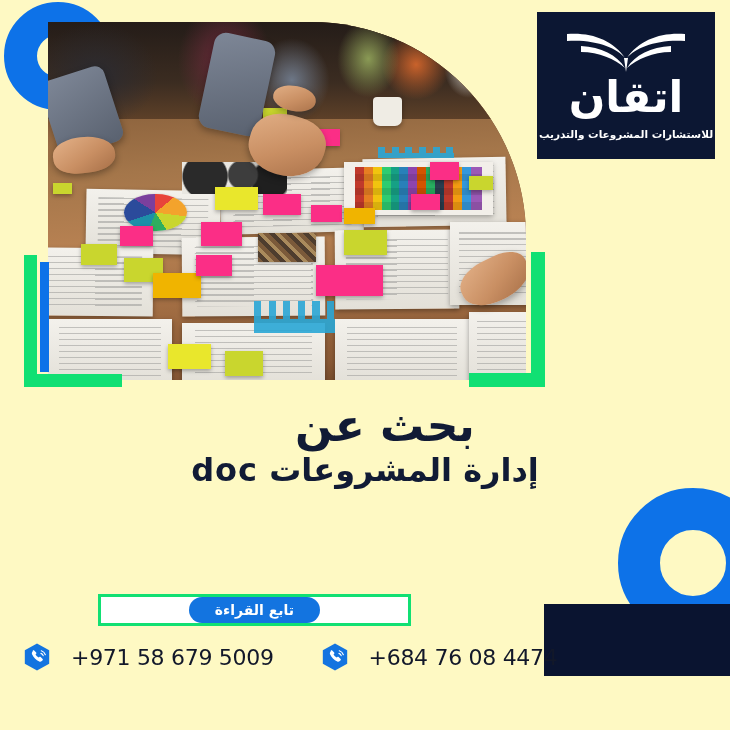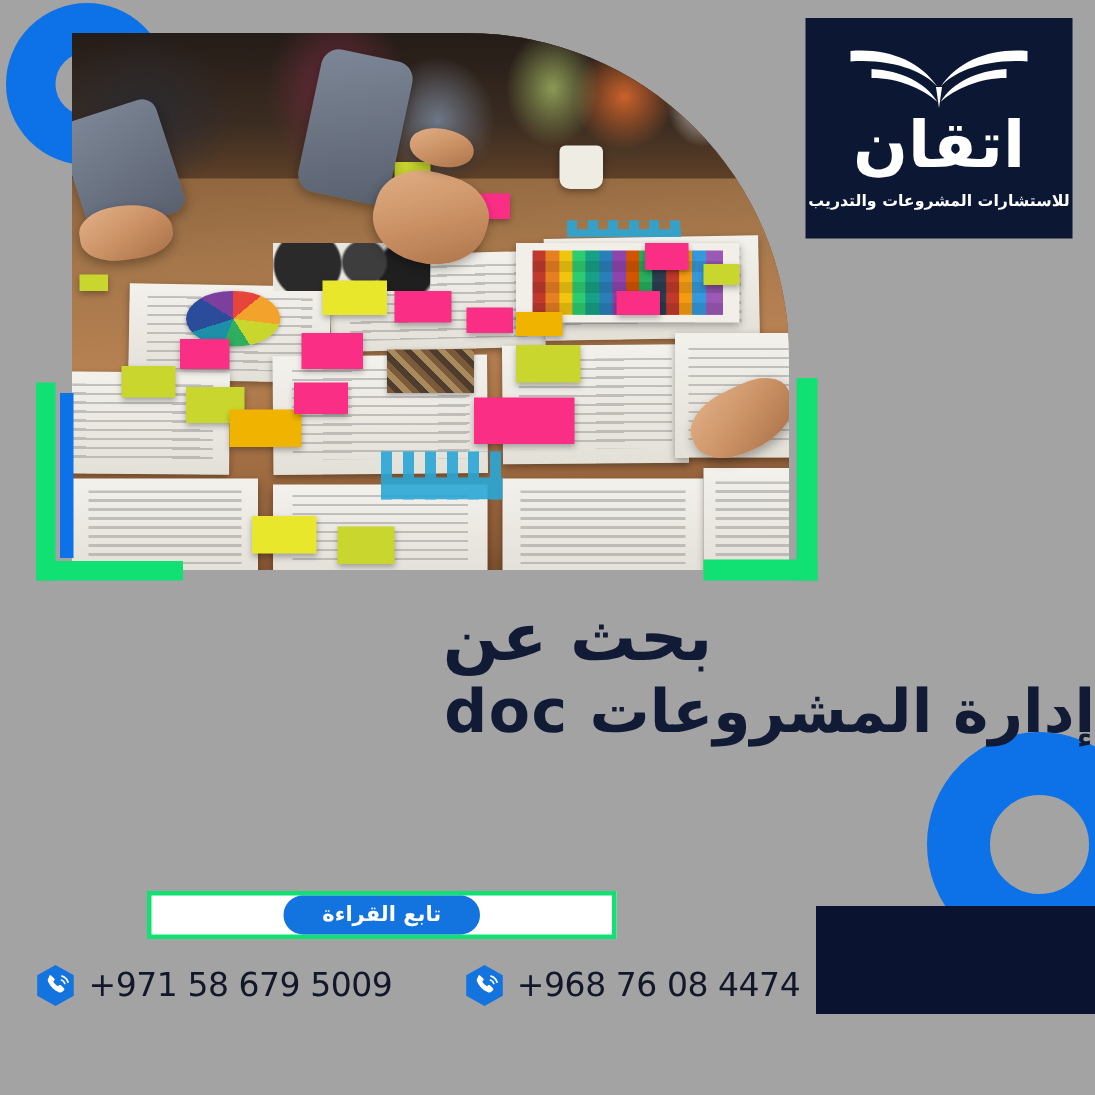--- a/index.html
+++ b/index.html
@@ -9,21 +9,21 @@
     background: #ffffff;
   }
   body {
     font-family: "DejaVu Sans", "Liberation Sans", sans-serif;
   }
 
   #poster {
     position: relative;
     width: 730px;
     height: 730px;
-    background: #a3a3a3;
+    background: #fef9c3;
     overflow: hidden;
   }
 
   
   .ring-tl {
     position: absolute;
     left: 4px;
     top: 2px;
     width: 108px;
     height: 108px;
@@ -235,24 +235,23 @@
     font-weight: 700;
     z-index: 4;
   }
   .headline .l1 {
     font-size: 44px;
     line-height: 1.18;
     letter-spacing: 1px;
     margin-left: 40px;
   }
   .headline .l2 {
-    font-size: 40px;
+    font-size: 32px;
     line-height: 1.18;
     letter-spacing: 1px;
-    text-align: right;
   }
 
   
   .cta-frame {
     position: absolute;
     left: 98px;
     top: 594px;
     width: 313px;
     height: 32px;
     border: 3px solid #11e073;
@@ -283,21 +282,21 @@
     direction: ltr;
   }
   .contact-row {
     display: flex;
     align-items: center;
     gap: 46px;
   }
   .contact-item {
     display: flex;
     align-items: center;
-    gap: 7px;
+    gap: 19px;
   }
   .contact-text {
     color: #12182a;
     font-size: 22px;
     font-weight: 400;
     letter-spacing: -.3px;
     white-space: nowrap;
   }
   .web-row {
     display: flex;
@@ -440,21 +439,21 @@
         </svg>
         <span class="contact-text">+971 58 679 5009</span>
       </div>
       <div class="contact-item">
         <svg class="hexicon" viewBox="0 0 32 32" aria-hidden="true">
           <polygon points="16,1.5 29,8.7 29,23.3 16,30.5 3,23.3 3,8.7" fill="#1374e0"></polygon>
           <path d="M11.2 10.4c-.7.7-.9 1.8-.5 2.7 1.5 3.4 4.3 6.2 7.7 7.7.9.4 2 .2 2.7-.5l.9-.9c.4-.4.4-1 0-1.4l-2.1-2.1c-.4-.4-1-.4-1.4 0l-.7.7c-1.4-.8-2.6-2-3.4-3.4l.7-.7c.4-.4.4-1 0-1.4l-2.1-2.1c-.4-.4-1-.4-1.4 0z" fill="#ffffff"></path>
           <path d="M20.6 9.3a6.6 6.6 0 0 1 4.3 4.3" stroke="#ffffff" stroke-width="1.2" fill="none" stroke-linecap="round"></path>
           <path d="M20.2 12.1a3.7 3.7 0 0 1 2.4 2.4" stroke="#ffffff" stroke-width="1.2" fill="none" stroke-linecap="round"></path>
         </svg>
-        <span class="contact-text">+968 76 08 4474</span>
+        <span class="contact-text">+684 76 08 4474</span>
       </div>
     </div>
   </div>
 
   <div class="arc-br"></div>
   <div class="navy-block"></div>
 
 </div>
 
 </body></html>

